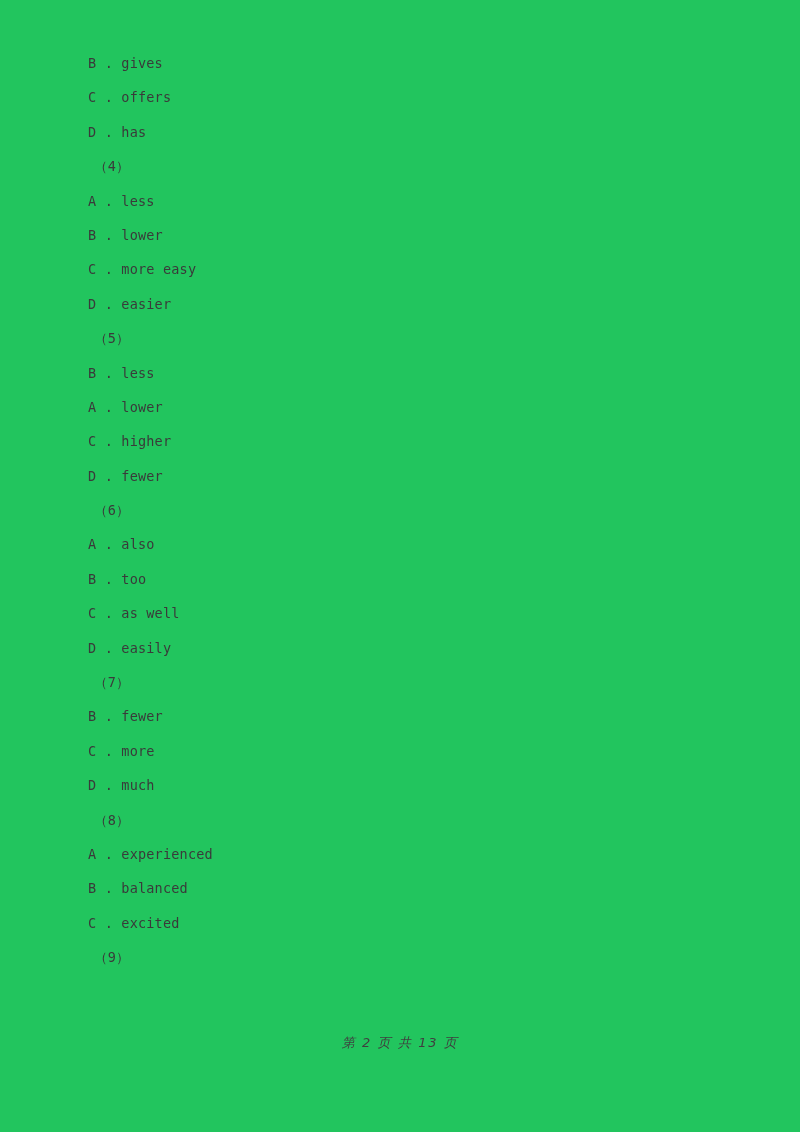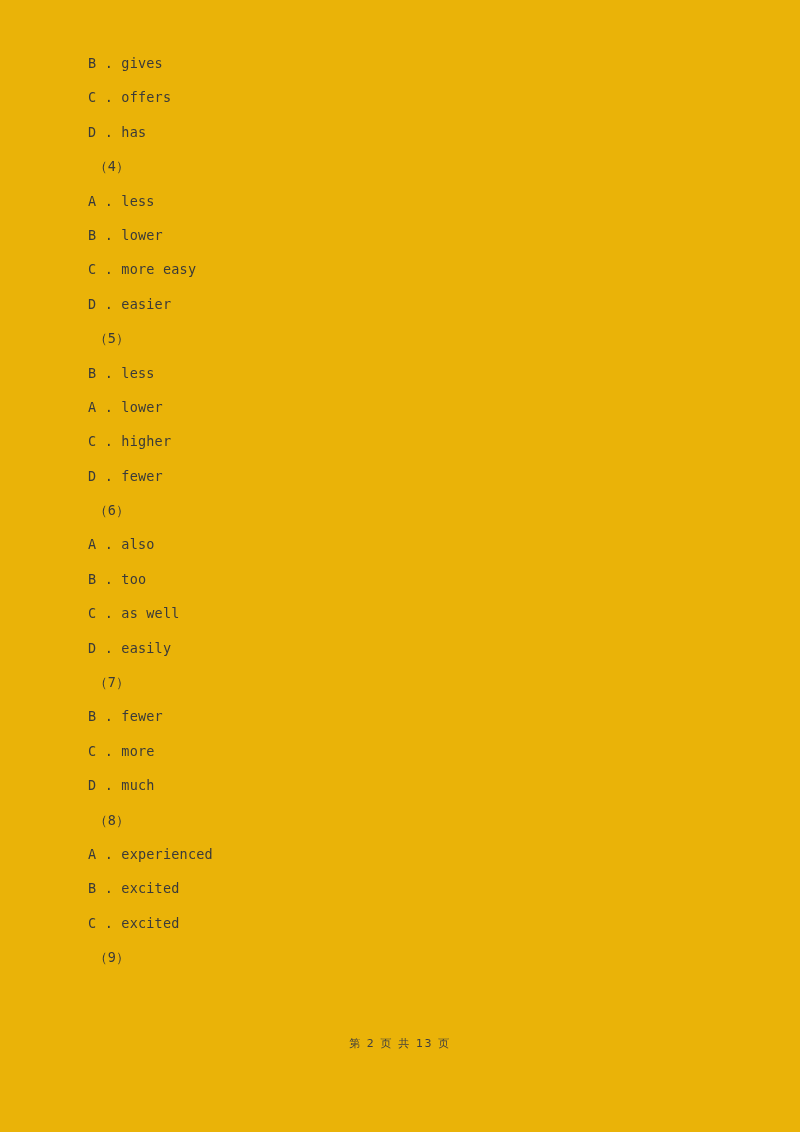--- a/index.html
+++ b/index.html
@@ -16,21 +16,21 @@
     font-family: "DejaVu Sans Mono", "Liberation Mono", monospace;
     -webkit-font-smoothing: antialiased;
   }
 
   #page {
     position: absolute;
     top: 0;
     left: 0;
     width: 800px;
     height: 1132px;
-    background: #eab308;
+    background: #22c55e;
   }
 
   
   #content {
     position: absolute;
     left: 88px;
     top: 46px;
     width: 640px;
   }
 
@@ -55,24 +55,25 @@
   #footer {
     position: absolute;
     left: 0;
     top: 1032px;
     width: 800px;
     text-align: center;
   }
   #footer .footer-text {
     display: inline-block;
     font-family: "DejaVu Sans", "Liberation Sans", sans-serif;
-    font-size: 11px;
+    font-size: 13px;
     color: #3f3f3f;
     letter-spacing: 1.6px;
     white-space: pre;
+    font-style: italic;
   }
 </style>
 </head>
 <body>
 
 <div id="page">
 
   <div id="content">
       <div class="line option">B . gives</div>
       <div class="line option">C . offers</div>
@@ -91,21 +92,21 @@
       <div class="line option">A . also</div>
       <div class="line option">B . too</div>
       <div class="line option">C . as well</div>
       <div class="line option">D . easily</div>
       <div class="line qnum">（7）</div>
       <div class="line option">B . fewer</div>
       <div class="line option">C . more</div>
       <div class="line option">D . much</div>
       <div class="line qnum">（8）</div>
       <div class="line option">A . experienced</div>
-      <div class="line option">B . excited</div>
+      <div class="line option">B . balanced</div>
       <div class="line option">C . excited</div>
       <div class="line qnum">（9）</div>
     </div>
 
   <div id="footer">
     <span class="footer-text">第 2 页 共 13 页</span>
   </div>
 
 </div>
 

